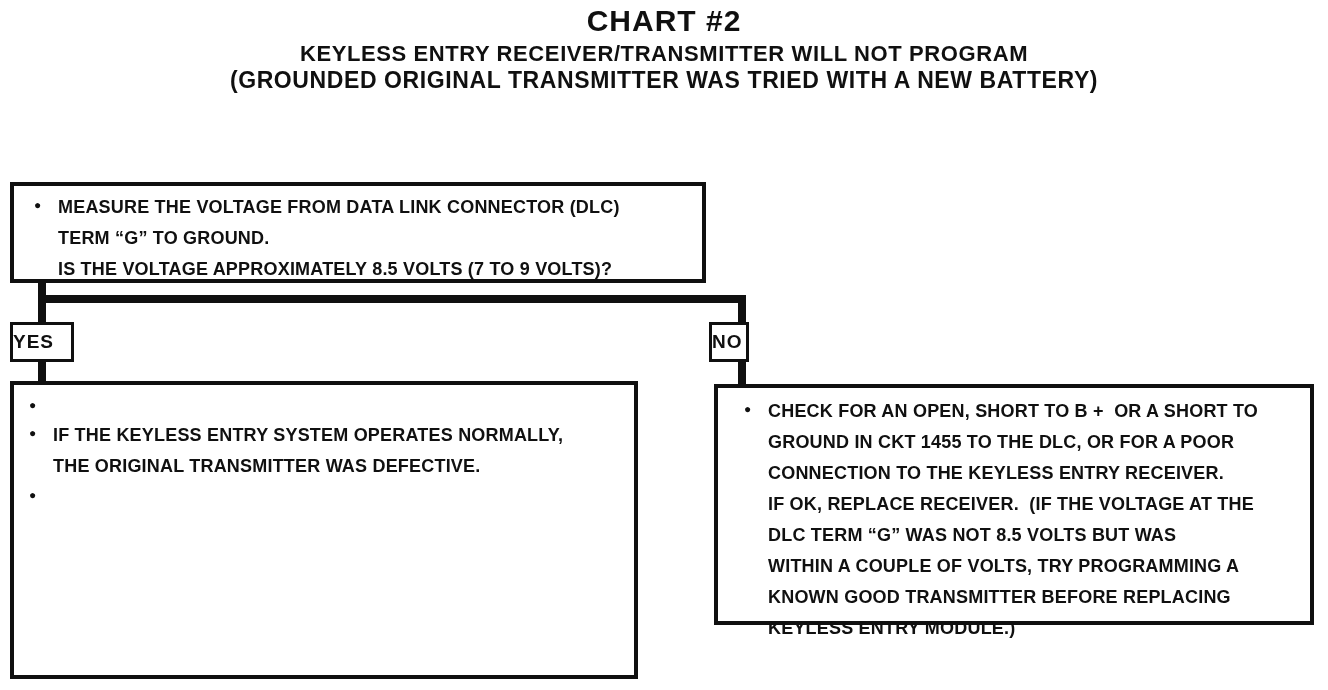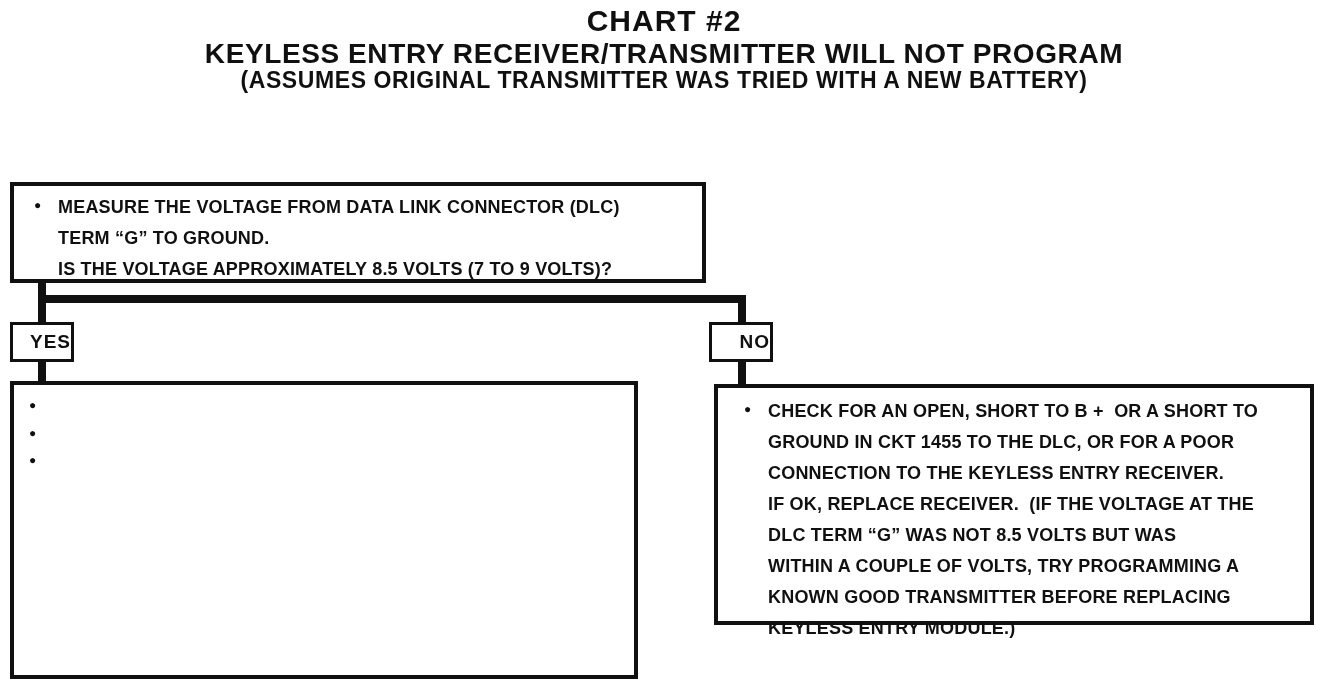--- a/index.html
+++ b/index.html
@@ -23,21 +23,21 @@
   }
   
   .title-line {
     position: absolute;
     left: 0;
     width: 100%;
     text-align: center;
     white-space: pre;
   }
   .title-main  { top: 4px;  font-size: 30px; letter-spacing: 1px;   line-height: 34px; }
-  .title-sub   { top: 40px; font-size: 28px; letter-spacing: 0.6px; line-height: 27px; text-align: center; }
+  .title-sub   { top: 40px; font-size: 22px; letter-spacing: 0.6px; line-height: 27px; text-align: center; }
   .title-note  { top: 67px; font-size: 23px; letter-spacing: 0.6px; line-height: 27px; }
 
   
   .fbox {
     position: absolute;
     box-sizing: border-box;
     border: 4px solid var(--ink);
     background: var(--paper);
   }
   #question-box   { left: 10px;  top: 182px; width: 696px; height: 101px; padding: 6px 6px 0 20px; }
@@ -61,46 +61,46 @@
   }
 
   
   .branch-tag {
     position: absolute;
     box-sizing: border-box;
     border: 3px solid var(--ink);
     background: var(--paper);
     display: flex;
     align-items: center;
-    justify-content: flex-end;
+    justify-content: flex-start;
     font-size: 19px;
     letter-spacing: 1px;
   }
   #yes-tag { left: 10px;  top: 322px; width: 64px; height: 40px; }
-  #no-tag  { left: 709px; top: 322px; width: 64px; height: 40px; }
+  #no-tag  { left: 709px; top: 322px; width: 40px; height: 40px; }
 
   
   .conn {
     position: absolute;
     background: var(--ink);
   }
   #conn-question-drop { left: 38px;  top: 281px; width: 8px;   height: 42px; }
   #conn-horizontal    { left: 38px;  top: 295px; width: 708px; height: 8px;  }
   #conn-no-drop       { left: 738px; top: 295px; width: 8px;   height: 28px; }
   #conn-yes-to-box    { left: 38px;  top: 360px; width: 8px;   height: 22px; }
   #conn-no-to-box     { left: 738px; top: 360px; width: 8px;   height: 25px; }
 </style>
 </head>
 <body>
 
 <div class="page">
 
   <div class="title-line title-main">CHART #2</div>
   <div class="title-line title-sub">KEYLESS ENTRY RECEIVER/TRANSMITTER WILL NOT PROGRAM</div>
-  <div class="title-line title-note">(ASSUMES ORIGINAL TRANSMITTER WAS TRIED WITH A NEW BATTERY)</div>
+  <div class="title-line title-note">(GROUNDED ORIGINAL TRANSMITTER WAS TRIED WITH A NEW BATTERY)</div>
 
   <section class="fbox" id="question-box">
     <div class="bullet-row">
       <span class="bullet-marker">●</span>
       <span class="bullet-text">MEASURE THE VOLTAGE FROM DATA LINK CONNECTOR (DLC)
 TERM “G” TO GROUND.
 IS THE VOLTAGE APPROXIMATELY 8.5 VOLTS (7 TO 9 VOLTS)?</span>
     </div>
   </section>
 
@@ -116,20 +116,22 @@
   <div class="branch-tag" id="no-tag">
     <span>NO</span>
   </div>
 
   <section class="fbox" id="yes-action-box">
     <div class="bullet-row">
       <span class="bullet-marker">●</span>
     </div>
     <div class="bullet-row">
       <span class="bullet-marker">●</span>
+      <span class="bullet-text">IF THE KEYLESS ENTRY SYSTEM OPERATES NORMALLY,
+THE ORIGINAL TRANSMITTER WAS DEFECTIVE.</span>
     </div>
     <div class="bullet-row">
       <span class="bullet-marker">●</span>
     </div>
   </section>
 
   <section class="fbox" id="no-action-box">
     <div class="bullet-row">
       <span class="bullet-marker">●</span>
       <span class="bullet-text">CHECK FOR AN OPEN, SHORT TO B +  OR A SHORT TO

